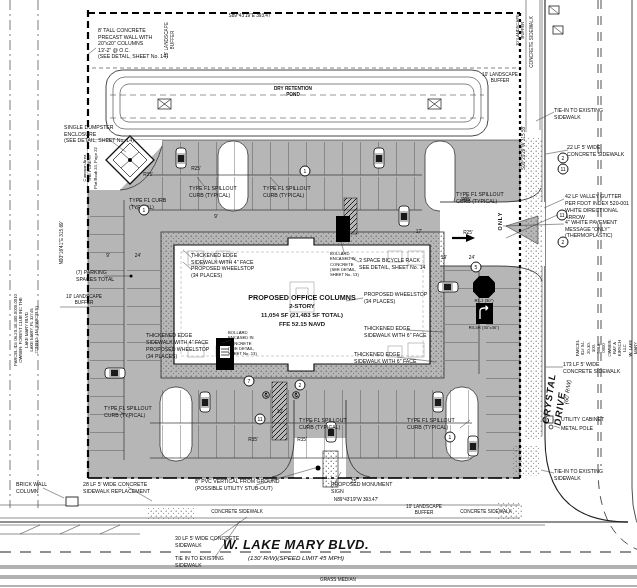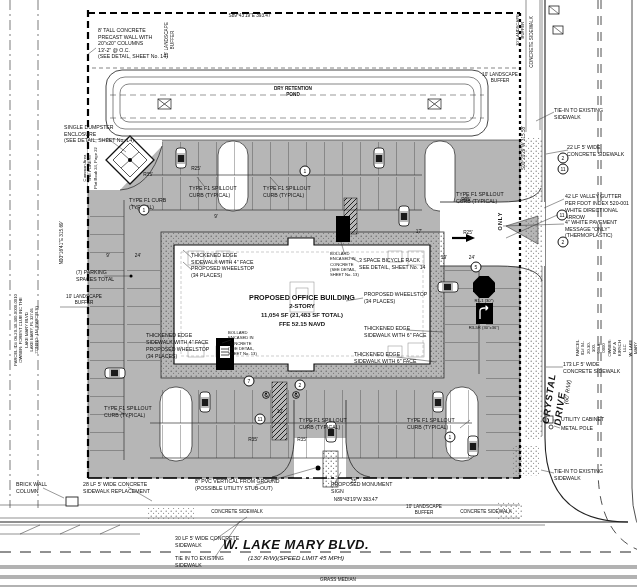--- a/index.html
+++ b/index.html
@@ -267,21 +267,21 @@
 CURB (TYPICAL)</span>
 <span class="lbl" style="left:456px;top:191px">TYPE F1 SPILLOUT
 CURB (TYPICAL)</span>
 <span class="lbl" style="left:104px;top:405px">TYPE F1 SPILLOUT
 CURB (TYPICAL)</span>
 <span class="lbl" style="left:299px;top:417px">TYPE F1 SPILLOUT
 CURB (TYPICAL)</span>
 <span class="lbl" style="left:407px;top:417px">TYPE F1 SPILLOUT
 CURB (TYPICAL)</span>
 
-<span class="lbl c bldg1" style="left:302px;top:297px">PROPOSED OFFICE BUILDING</span>
+<span class="lbl c bldg1" style="left:302px;top:297px">PROPOSED OFFICE COLUMNS</span>
 <span class="lbl c bldg2" style="left:302px;top:307px">2-STORY</span>
 <span class="lbl c bldg2" style="left:302px;top:316px">11,054 SF (21,483 SF TOTAL)</span>
 <span class="lbl c bldg2" style="left:302px;top:325px">FFE 52.15 NAVD</span>
 
 <span class="lbl" style="left:364px;top:291px">PROPOSED WHEELSTOP
 (34 PLACES)</span>
 <span class="lbl" style="left:364px;top:325px">THICKENED EDGE
 SIDEWALK WITH 6" FACE</span>
 <span class="lbl" style="left:354px;top:351px">THICKENED EDGE
 SIDEWALK WITH 6" FACE</span>

